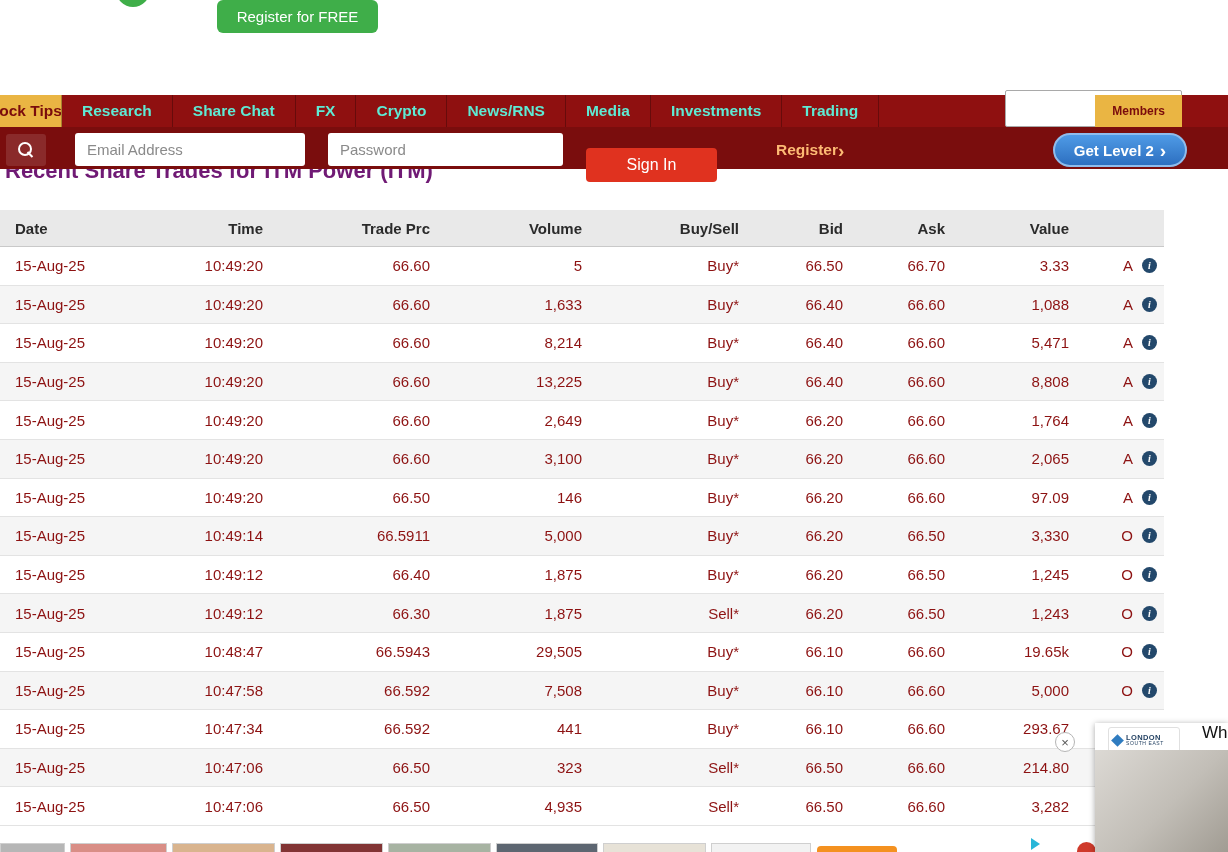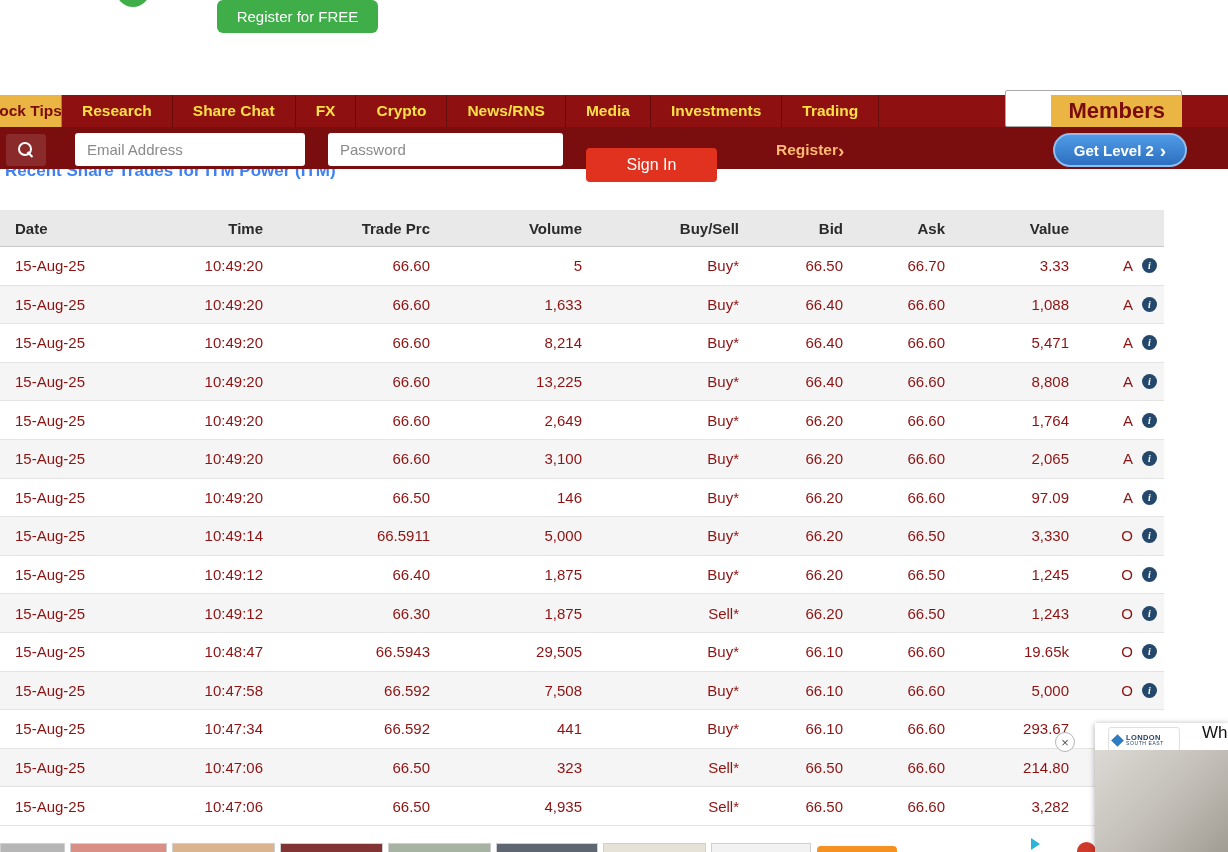--- a/index.html
+++ b/index.html
@@ -10,28 +10,28 @@
   
   .logo-circle{position:absolute;left:116px;top:-27px;width:34px;height:34px;border-radius:50%;
         background:var(--green,#3fae49)}
   .register-free{position:absolute;left:217px;top:0;width:161px;height:33px;border:0;border-radius:6px;
         background:var(--green,#3fae49);color:#fff;font-size:15px;font-weight:400;cursor:pointer;
         font-family:inherit}
 
   
   .nav{position:absolute;left:0;top:95px;width:1228px;height:32px;background:var(--navbg,#8f1010);
         display:flex;align-items:stretch}
-  .nav-tab{display:flex;align-items:center;padding:0 20px;color:#fde047;font-size:15.5px;font-weight:600;
+  .nav-tab{display:flex;align-items:center;padding:0 20px;color:#5eead4;font-size:15.5px;font-weight:600;
         border-right:1px solid rgba(0,0,0,.28);cursor:pointer;white-space:nowrap}
   .nav-tab-scrolled{width:62px;padding:0;justify-content:center;background:var(--gold,#eab543);
         color:#7a0c0c;font-weight:700;overflow:hidden}
   .site-search{position:absolute;left:1005px;top:90px;width:177px;height:37px;background:#fff;
         border:1px solid #a9a9a9;border-radius:2px;padding:0 10px;font-size:14px;font-family:inherit}
   .members-tab{position:absolute;right:46px;top:95px;height:32px;padding:0 17px;display:flex;
-        align-items:center;background:var(--gold,#eab543);color:#7a0c0c;font-size:22px;font-weight:700;
+        align-items:center;background:var(--gold,#eab543);color:#7a0c0c;font-size:12px;font-weight:700;
         cursor:pointer}
 
   
   .signin{position:absolute;left:0;top:127px;width:1228px;height:42px;background:var(--barbg,#7a0d0d);z-index:5}
   .search-btn{position:absolute;left:6px;top:7px;width:40px;height:32px;border:0;border-radius:3px;
         background:rgba(255,255,255,.12);display:flex;align-items:center;justify-content:center;cursor:pointer}
   .mag{position:relative;width:17px;height:17px}
   .mag::before{content:"";position:absolute;left:0;top:0;width:10px;height:10px;border:2px solid #fff;border-radius:50%}
   .mag::after{content:"";position:absolute;left:11px;top:9px;width:2px;height:7px;background:#fff;transform:rotate(-45deg)}
   .cred-input{position:absolute;top:6px;height:33px;border:0;border-radius:3px;padding:0 12px;
@@ -43,22 +43,22 @@
         background:var(--red,#e0321f);color:#fff;font-size:16px;font-weight:400;cursor:pointer;font-family:inherit}
   .register-link{position:absolute;left:776px;top:0;height:46px;display:flex;align-items:center;
         color:#fdba74;font-size:15.5px;font-weight:700;cursor:pointer}
   .chev{font-size:19px;line-height:1;font-weight:700}
   .level2-btn{position:absolute;left:1053px;top:6px;width:134px;height:34px;border-radius:17px;
         border:2px solid #8fbcec;background:linear-gradient(180deg,#4f9be6,var(--blue,#2d6fc0));
         color:#fff;font-size:15px;font-weight:700;cursor:pointer;display:flex;align-items:center;
         justify-content:center;gap:6px;font-family:inherit}
 
   
-  .page-title{position:absolute;left:5px;top:160px;z-index:1;font-size:17px;line-height:22px;
-        font-weight:700;color:#3b82f6;white-space:nowrap}
+  .page-title{position:absolute;left:5px;top:160px;z-index:1;font-size:22px;line-height:22px;
+        font-weight:700;color:#701a75;white-space:nowrap}
 
   
   .trades{position:absolute;left:0;top:210px;width:1164px;font-size:15px}
   .thead{display:flex;height:37px;background:var(--headerbg,#e9e9e9);color:#2a2a2a;font-weight:700;
         border-bottom:1px solid #c9c9c9}
   .trow{display:flex;height:38.6px;background:#fff;color:var(--link,#8d1212);border-bottom:1px solid #e3e3e3}
   .trow.alt{background:var(--rowalt,#f5f5f5)}
   .cell{display:flex;align-items:center;justify-content:flex-end;height:100%;padding-right:8px;white-space:nowrap}
   .c-date{width:130px;justify-content:flex-start;padding-left:15px;padding-right:0}
   .c-time{width:141px}.c-price{width:167px}.c-vol{width:152px}.c-side{width:157px}

